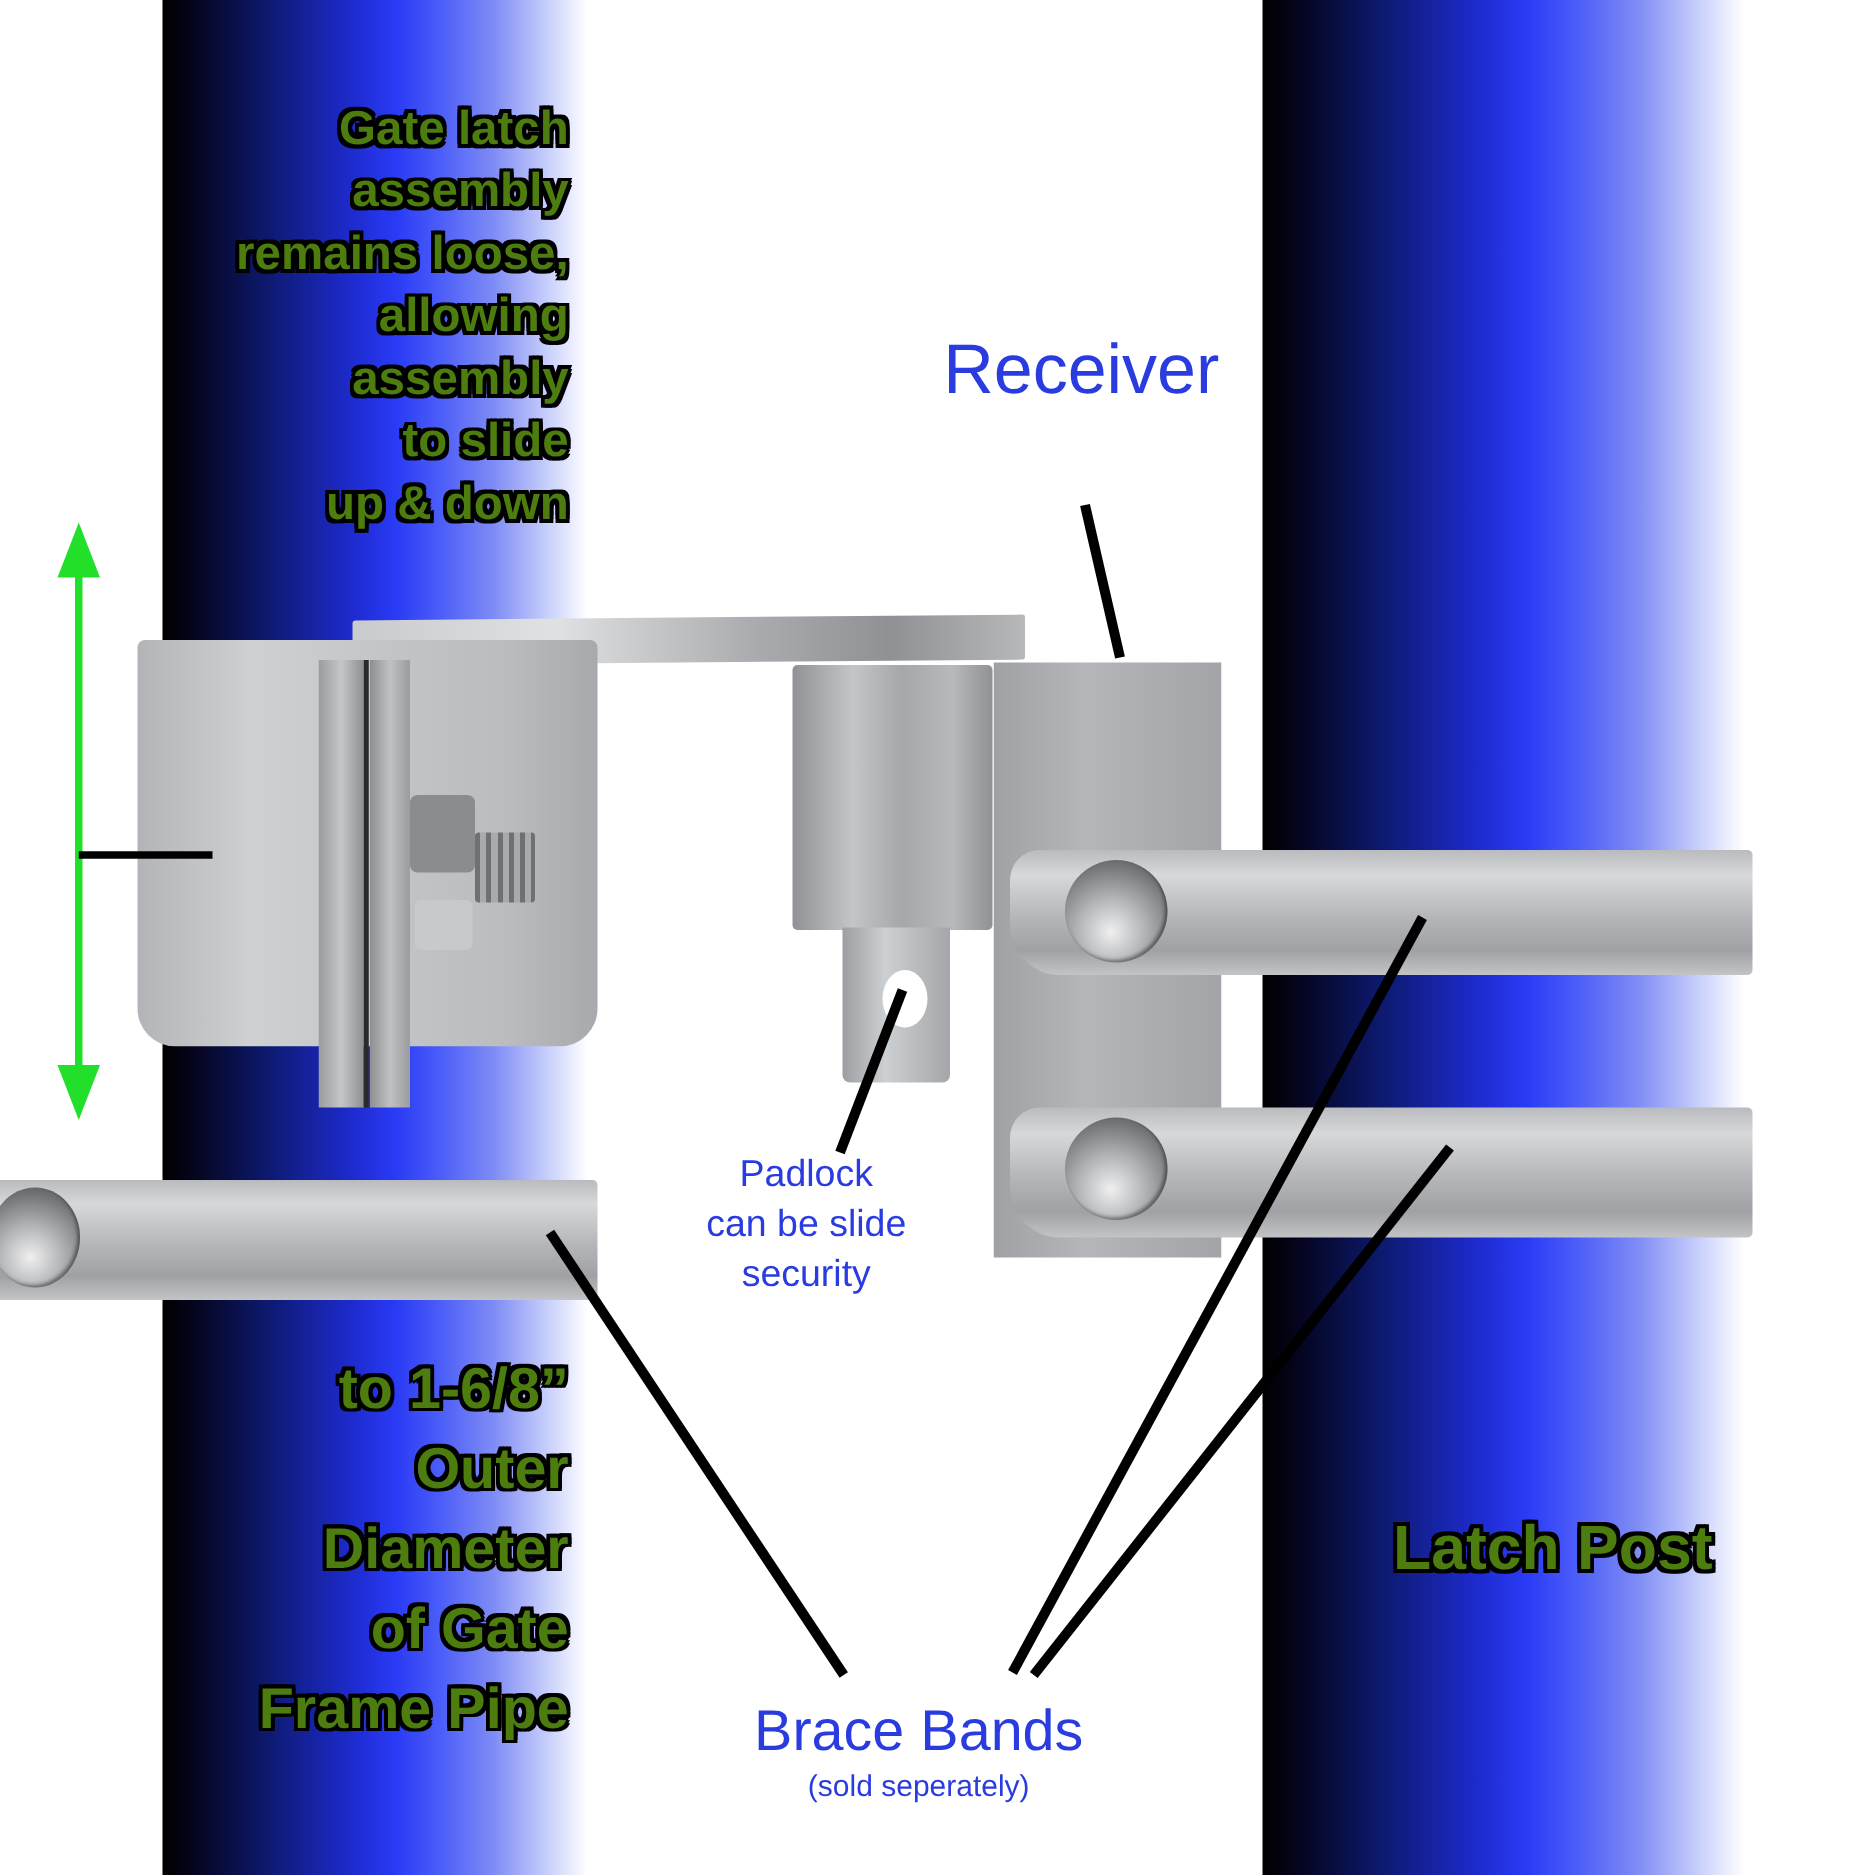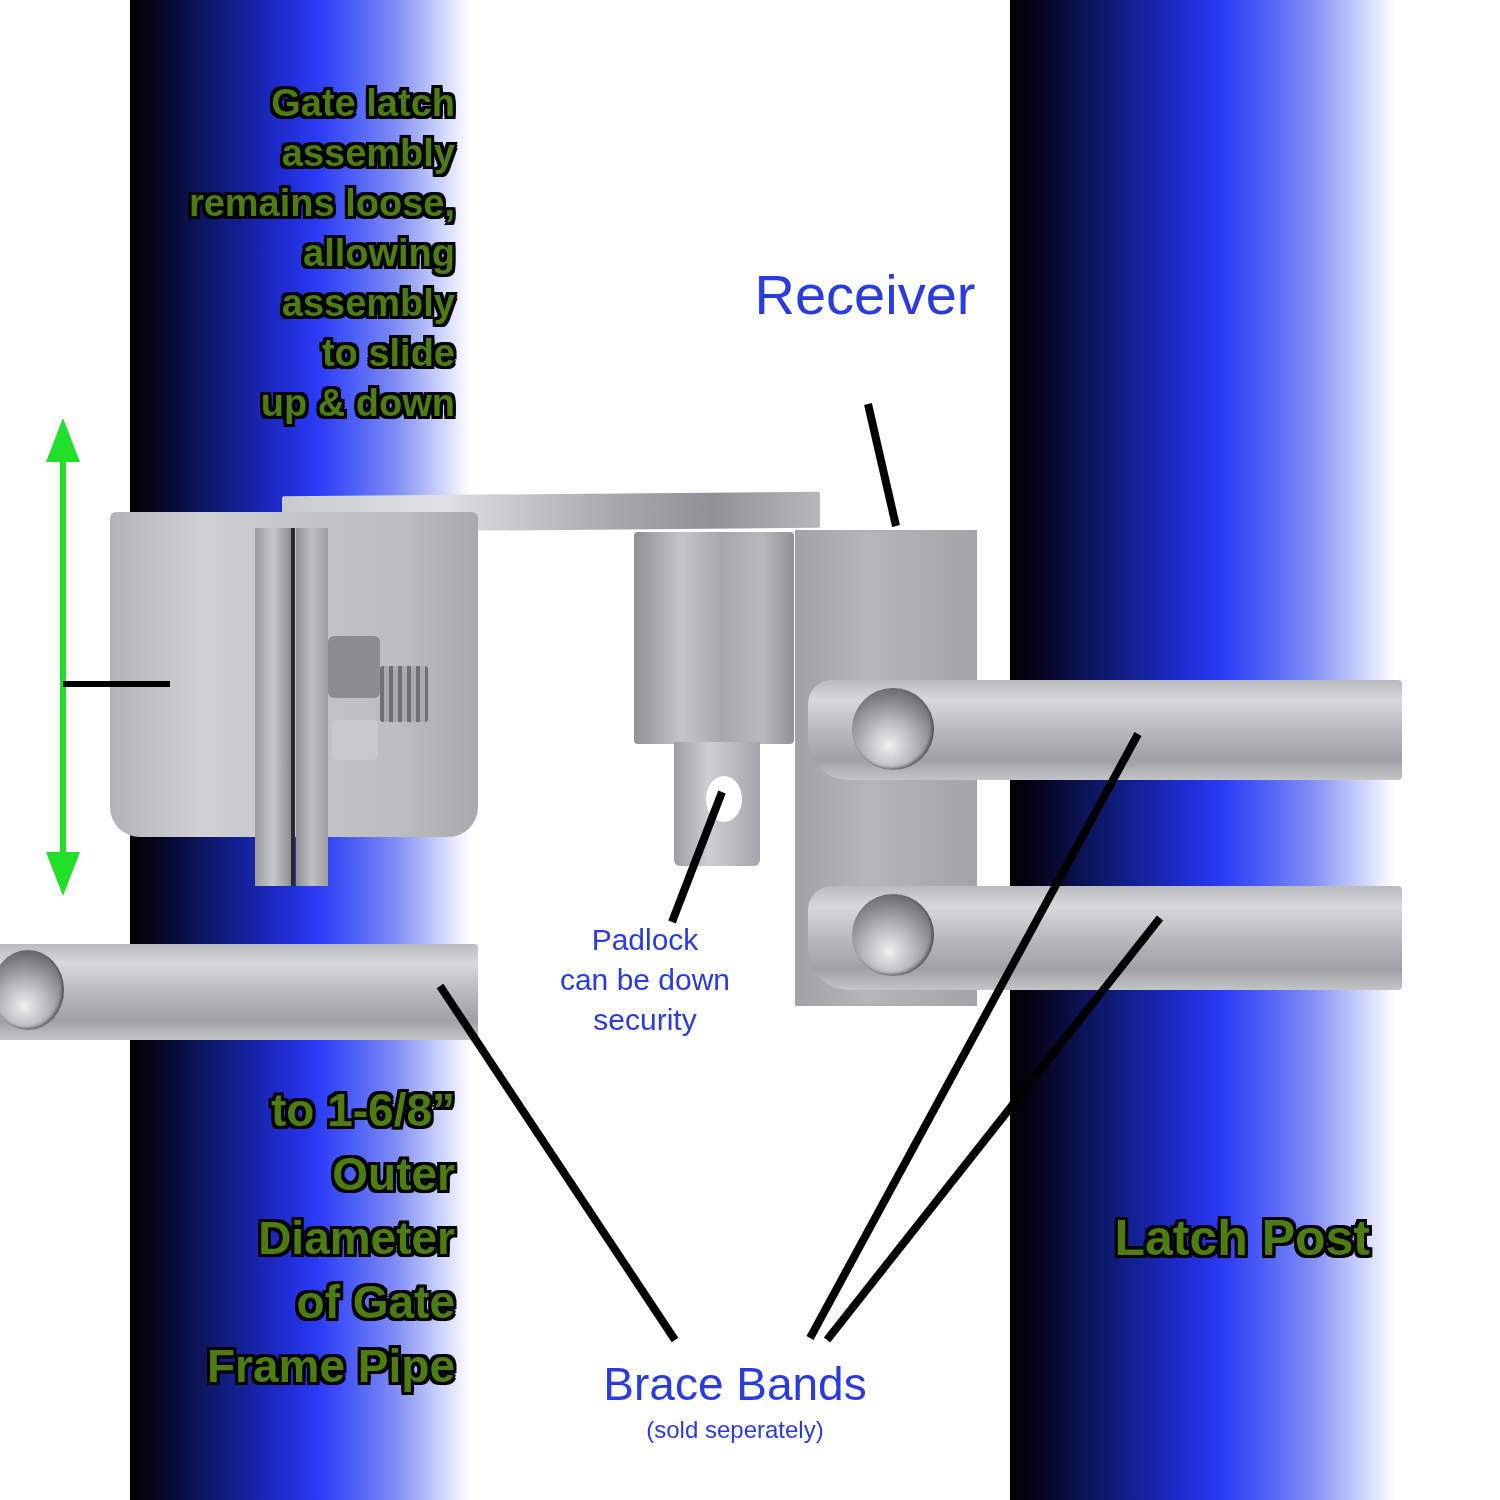--- a/index.html
+++ b/index.html
@@ -92,21 +92,21 @@
   <div>to slide</div>
   <div>up &amp; down</div>
 </div>
 
 <div class="blue-text" style="left:725px; top:260px; width:280px; font-size:56px; line-height:70px;">
   <div>Receiver</div>
 </div>
 
 <div class="blue-text" style="left:520px; top:920px; width:250px; font-size:30px; line-height:40px;">
   <div>Padlock</div>
-  <div>can be down</div>
+  <div>can be slide</div>
   <div>security</div>
 </div>
 
 <div class="outline-text" style="left:135px; top:1078px; width:320px; font-size:46px; line-height:64px;">
   <div>to 1-6/8”</div>
   <div>Outer</div>
   <div>Diameter</div>
   <div>of Gate</div>
   <div>Frame Pipe</div>
 </div>

